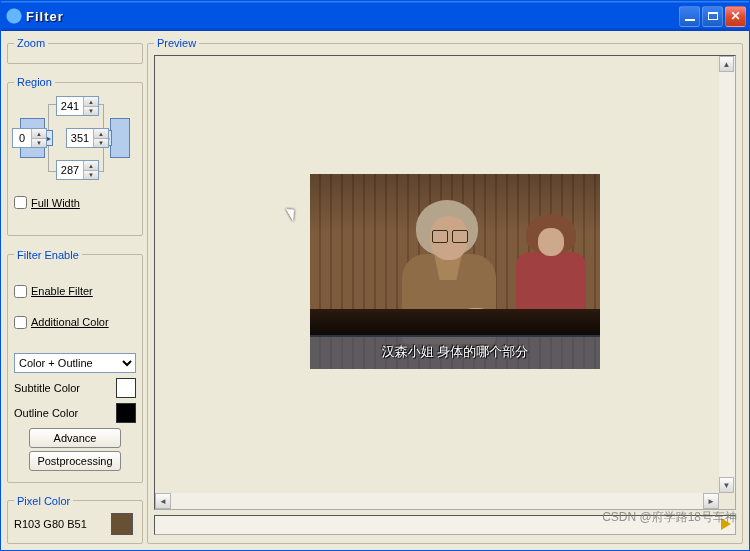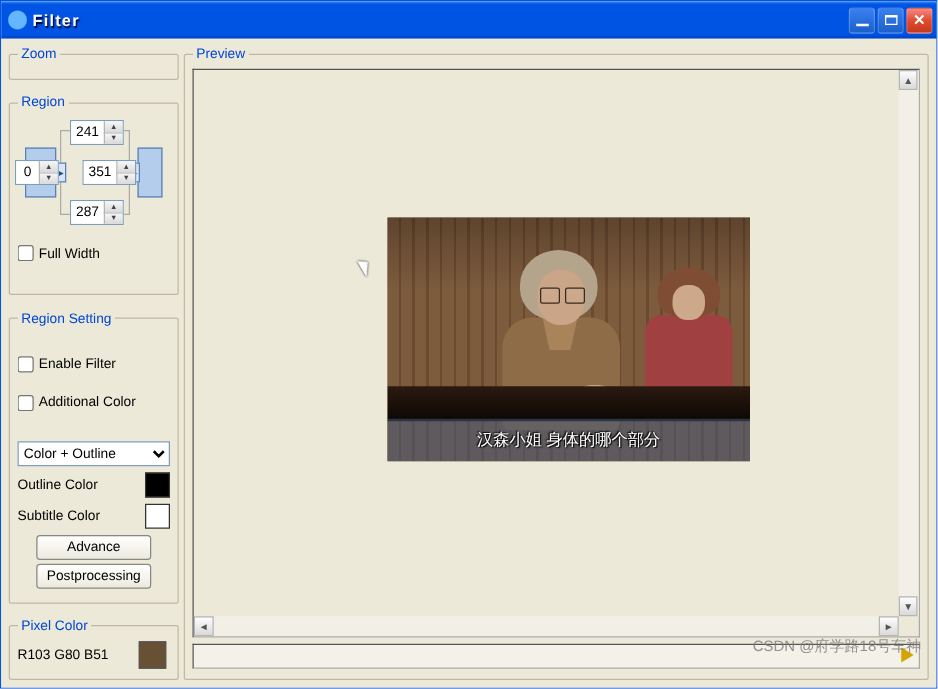--- a/index.html
+++ b/index.html
@@ -100,21 +100,21 @@
   .rct{ position:absolute; left:34px; right:32px; top:6px; height:68px;
         border:1px solid #aaa; background:transparent;}
   .rspin{position:absolute;text-decoration:underline;}
   .rspin .spin input{width:26px;}
   .hhandle{
     width:12px;height:16px;background:#d7e5f7;border:1px solid #5a7fb0;
     position:absolute;display:flex;align-items:center;justify-content:center;
     font-size:8px;color:#2a4d7f;
   }
 
-  .chk { display:flex; align-items:center; gap:4px; margin:18px 0;}
+  .chk { display:flex; align-items:center; gap:4px; margin:18px 0;text-decoration:underline;}
   .chk input{width:13px;height:13px;margin:0;}
   select {
     width:100%; height:20px; border:1px solid #7f9db9; font-size:11px; background:#fff;
   }
   .swatch-row{display:flex;align-items:center;justify-content:space-between;margin:5px 0;}
   .swatch{width:20px;height:20px;border:1px solid #333;}
   .btn{
     display:block; border:1px solid #888; border-radius:3px;
     background:linear-gradient(#fff,#eceade); padding:3px 6px; text-align:center;
     font-size:11px; cursor:default; margin:3px auto; width:92px;
@@ -273,40 +273,40 @@
             </span>
           </div>
         </div>
         <label class="chk">
           <input type="checkbox" style="">
           <span>Full Width</span>
         </label>
       </fieldset>
 
       <fieldset>
-        <legend>Region Setting</legend>
+        <legend>Filter Enable</legend>
         <label class="chk">
           <input type="checkbox" style="">
           <span>Enable Filter</span>
         </label>
         <label class="chk">
           <input type="checkbox" style="">
           <span>Additional Color</span>
         </label>
         <div style="height:6px"></div>
         <select>
           <option>Color + Outline</option>
         </select>
         <div class="swatch-row">
+          <span>Subtitle Color</span>
+          <span class="swatch" style="background:#ffffff"></span>
+        </div>
+        <div class="swatch-row">
           <span>Outline Color</span>
           <span class="swatch" style="background:#000000"></span>
-        </div>
-        <div class="swatch-row">
-          <span>Subtitle Color</span>
-          <span class="swatch" style="background:#ffffff"></span>
         </div>
         <div class="btn">Advance</div>
         <div class="btn">Postprocessing</div>
       </fieldset>
 
       <fieldset>
         <legend>Pixel Color</legend>
         <div class="pixcolor-row">
           <span>R103 G80 B51</span>
           <span class="pixcolor-swatch" style="background:#675033"></span>

